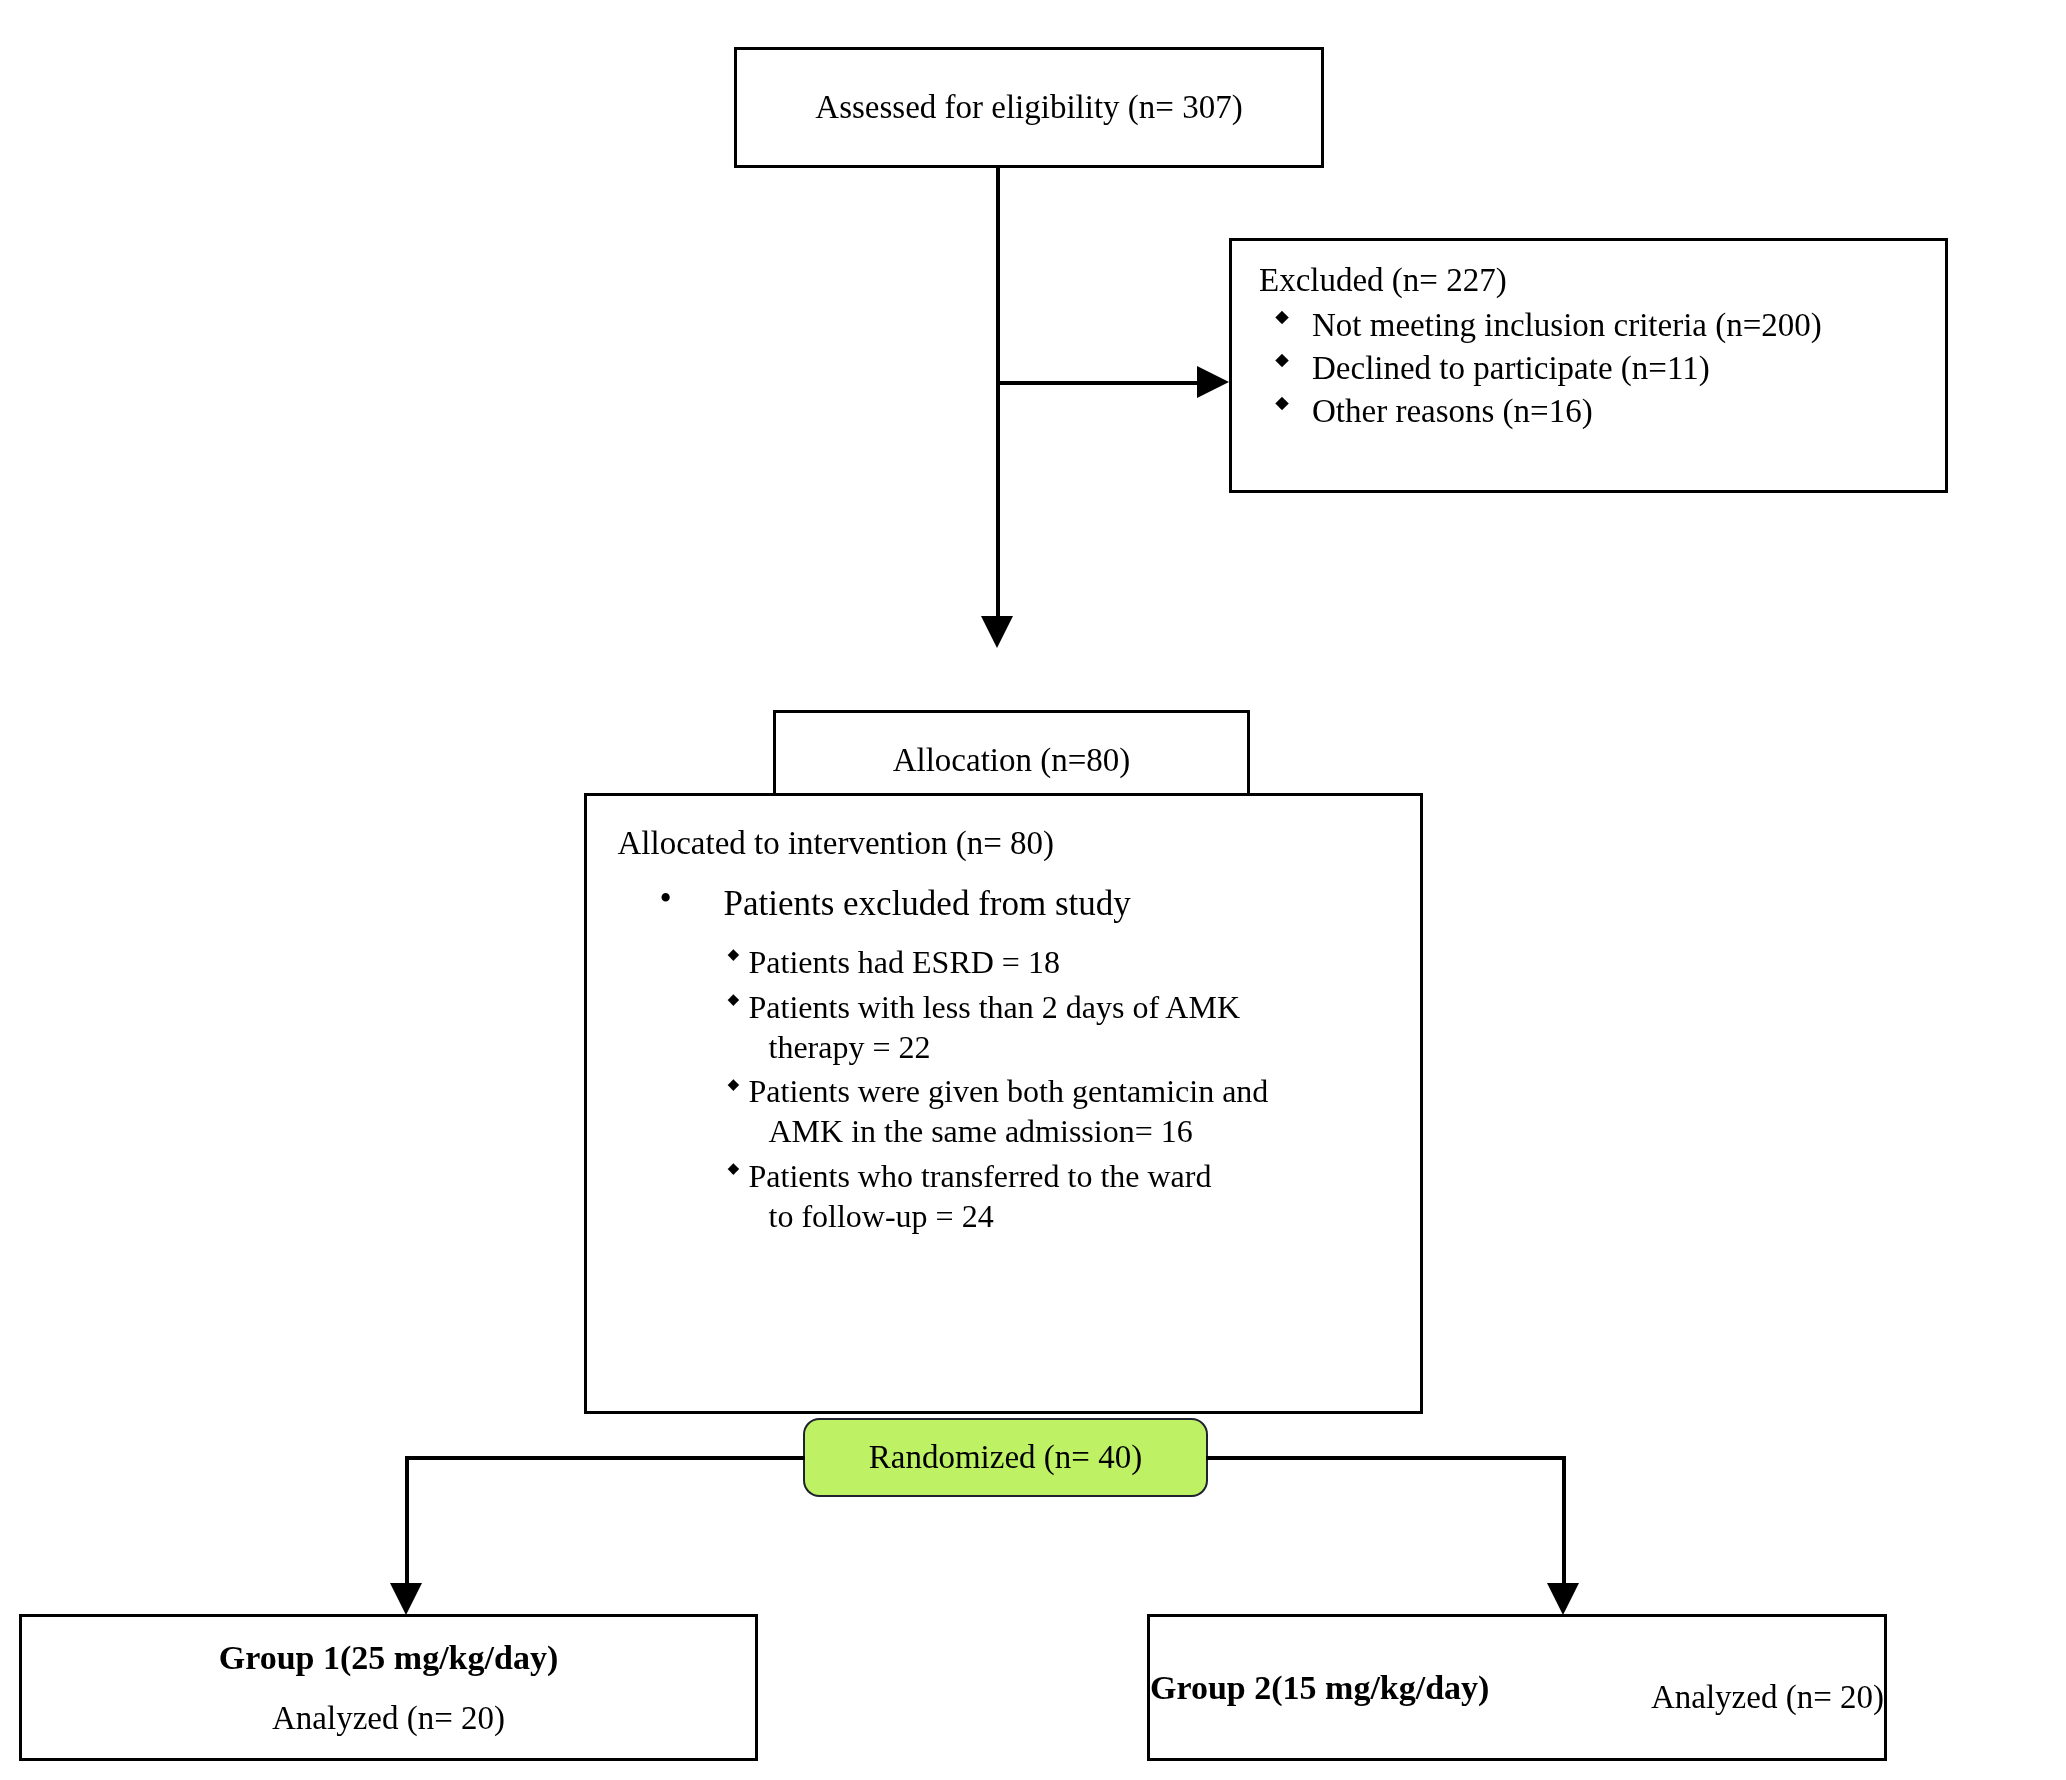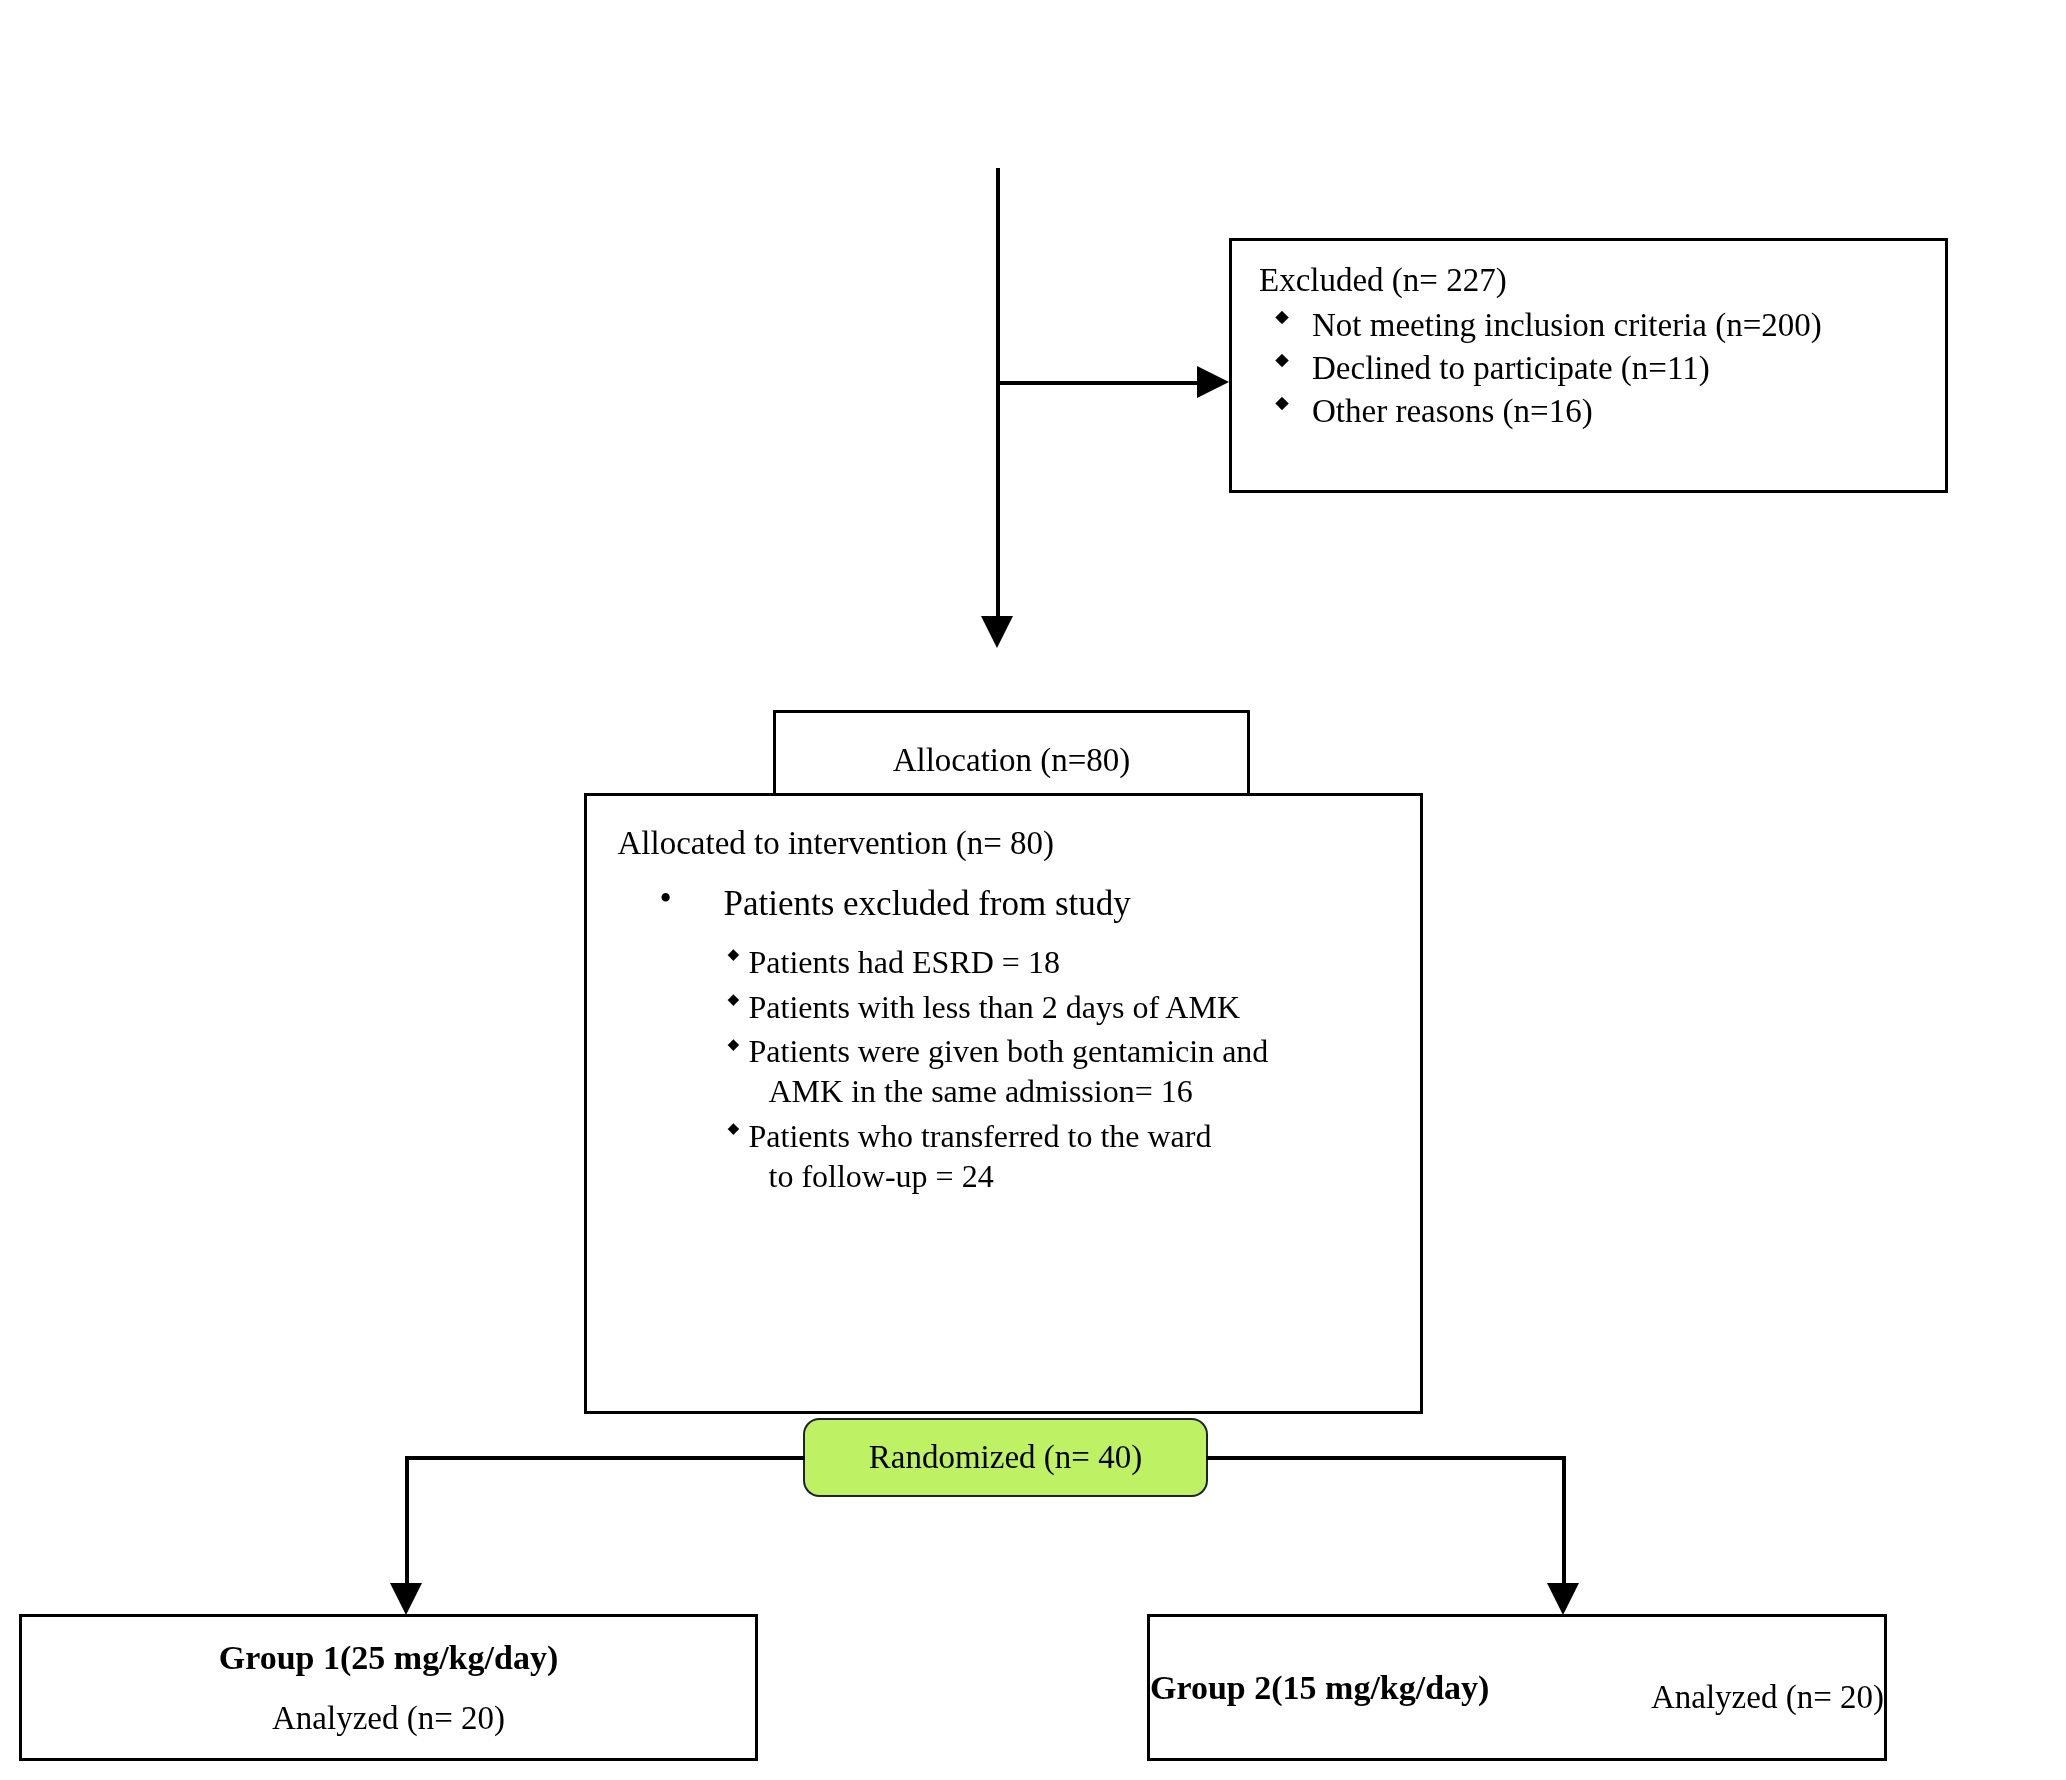--- a/index.html
+++ b/index.html
@@ -159,20 +159,23 @@
     border-top: 16.4px solid transparent;
     border-bottom: 16.4px solid transparent;
     border-left: 32px solid #000000;
   }
 </style>
 </head>
 <body>
 
 <div id="canvas">
 
+  <div class="box box-center" id="box-assessed">
+    <span class="txt">Assessed for eligibility (n= 307)</span>
+  </div>
 
   <div class="vline" style="left:996px; top:168px; height:448px;"></div>
 
   <div class="hline" style="left:996px; top:381px; width:202px;"></div>
   <div class="arrow-right" style="left:1197px; top:366px;"></div>
 
   <div class="arrow-down" style="left:981px; top:616px;"></div>
 
   <div class="box" id="box-excluded">
     <div class="head">Excluded (n= 227)</div>
@@ -189,20 +192,21 @@
 
   <div class="box" id="box-intervention">
     <div class="lead">Allocated to intervention (n= 80)</div>
     <div class="bullet1">Patients excluded from study</div>
     <ul class="sub">
       <li>
         <span>Patients had ESRD = 18</span>
       </li>
       <li>
         <span>Patients with less than 2 days of AMK</span>
+        <span class="ind">therapy = 22</span>
       </li>
       <li>
         <span>Patients were given both gentamicin and</span>
         <span class="ind">AMK in the same admission= 16</span>
       </li>
       <li>
         <span>Patients who transferred to the ward</span>
         <span class="ind">to follow-up = 24</span>
       </li>
     </ul>

